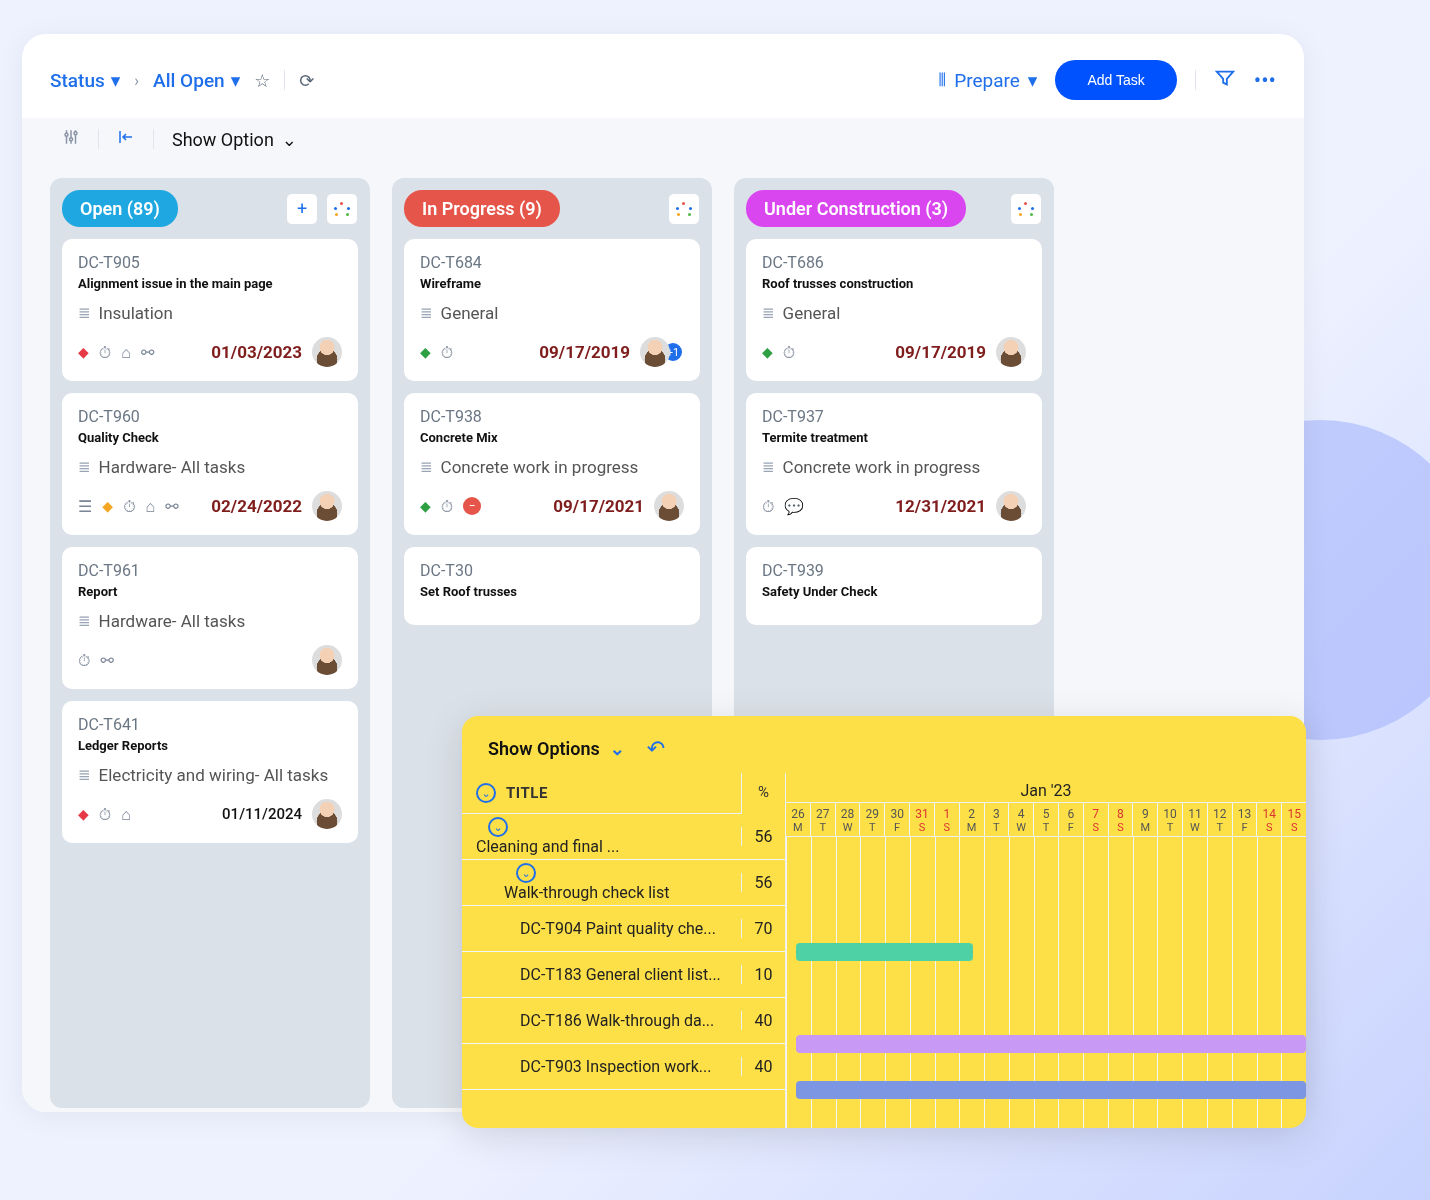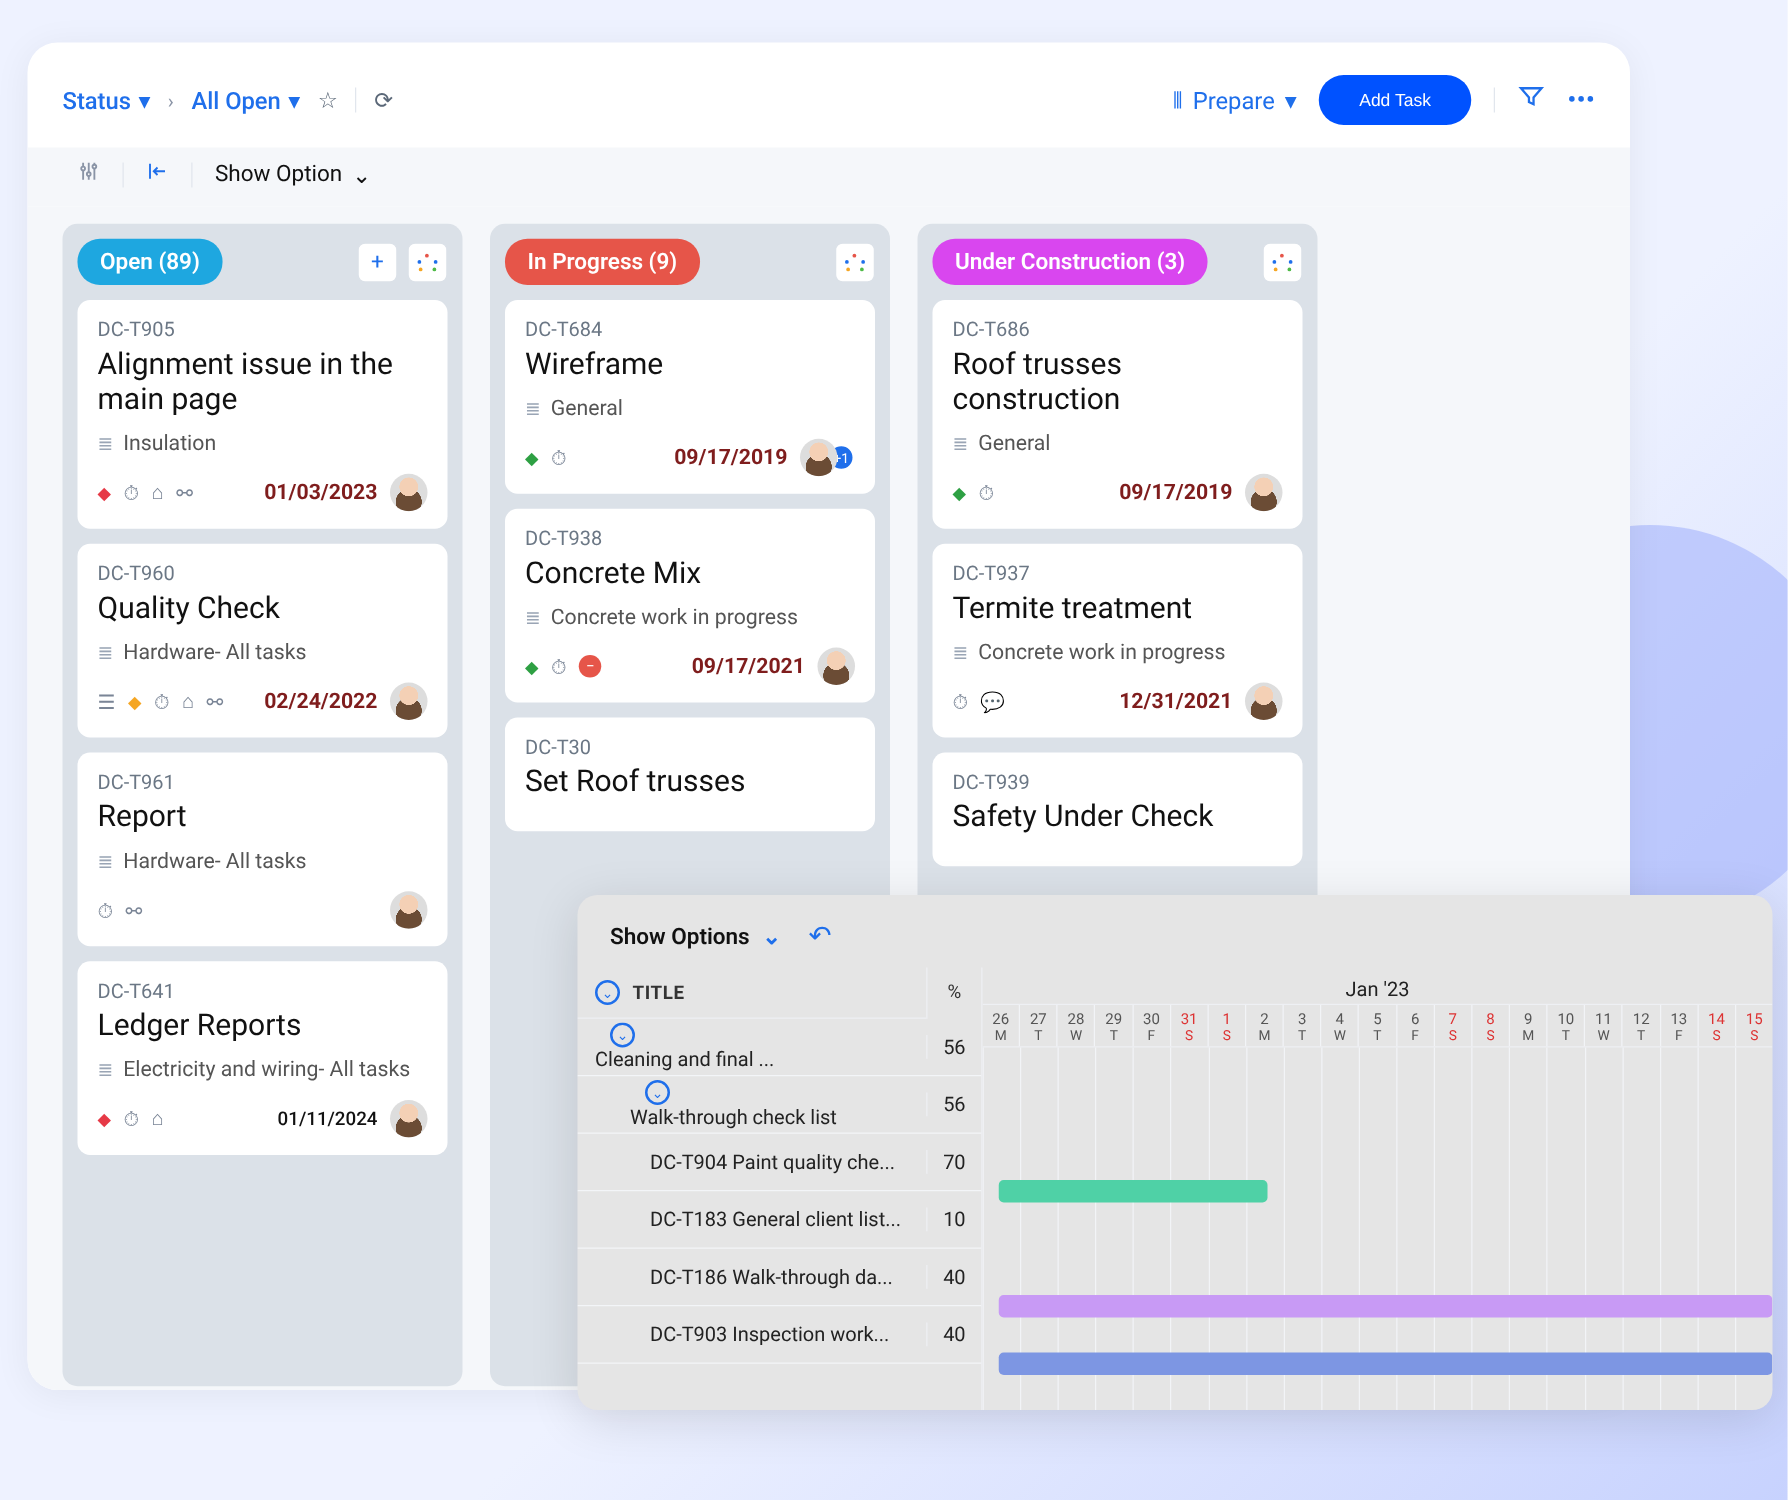--- a/index.html
+++ b/index.html
@@ -74,44 +74,44 @@
   .multic .r{background:#e65549; top:1px; left:6px;}
   .multic .y{background:#f5a623; bottom:1px; left:1px;}
   .multic .g{background:#4fba47; bottom:1px; right:1px;}
   .multic .b{background:#1f6feb; top:6px; left:0;}
   .multic .bb{background:#1f6feb; top:6px; right:0;}
 
   .card {
     background:#fff; border-radius:10px; padding:14px 16px; margin-bottom:12px;
   }
   .card-id { color:#6b7785; font-size:16px; margin-bottom:4px;}
-  .card-title { color:#111; font-size:24px; font-weight:400; margin-bottom:12px;}
+  .card-title { color:#111; font-size:13px; font-weight:700; margin-bottom:12px;}
   .card-cat { display:flex; align-items:center; gap:8px; color:#555; font-size:17px; margin-bottom:14px;}
   .cat-icon { color:#9aa5b5; font-size:15px;}
   .card-footer { display:flex; align-items:center; justify-content:space-between;}
   .footer-icons { display:flex; align-items:center; gap:10px; font-size:16px; color:#7a8596;}
   .diamond-red { color:#e63946; font-size:14px;}
   .diamond-green { color:#2ea043; font-size:14px;}
   .diamond-yellow { color:#f5a623; font-size:14px;}
   .date-red { color:#7f1d1d; font-size:17px; font-weight:700;}
   .date-black { color:#111; font-size:15px; font-weight:500;}
   .avatar { width:30px; height:30px; border-radius:50%; background:#ddd; display:inline-block; overflow:hidden; position:relative;}
   .avatar::after{content:''; position:absolute; inset:0; background:radial-gradient(circle at 50% 35%, #f4d0b5 30%, transparent 31%), radial-gradient(circle at 50% 75%, #6b4c35 38%, transparent 39%);}
   .avatar-badge { display:flex; align-items:center; gap:-6px;}
   .plus-badge { width:22px; height:22px; border-radius:50%; background:#1f6feb; color:#fff; font-size:11px; display:flex; align-items:center; justify-content:center; margin-left:-8px; border:2px solid #fff;}
   .minus-circle{ width:18px; height:18px; border-radius:50%; background:#e65549; color:#fff; display:inline-flex; align-items:center; justify-content:center; font-size:12px;}
 
   
   .gantt-panel {
     position:absolute;
     left:462px;
     top:716px;
-    width:956px;
+    width:844px;
     height:412px;
-    background:#e5e5e5;
+    background:#fde047;
     border-radius:16px;
     box-shadow:0 8px 40px rgba(0,0,0,0.12);
     overflow:hidden;
   }
   .gantt-top { display:flex; align-items:center; gap:22px; padding:20px 26px 12px 26px;}
   .show-options { font-size:18px; font-weight:600; color:#111; display:flex; align-items:center; gap:10px; cursor:pointer;}
   .show-options .caret{ color:#1f6feb;}
   .undo-icon { color:#1f6feb; font-size:22px; cursor:pointer;}
   .gantt-body { display:flex; height: calc(100% - 54px);}
   .gantt-left { width:324px; border-right:1px solid #eef0f4;}

